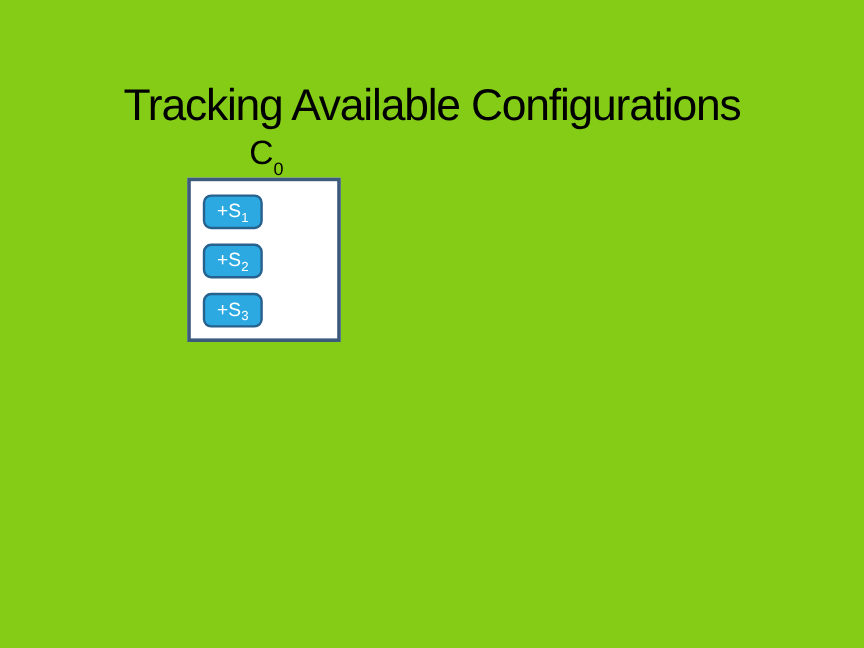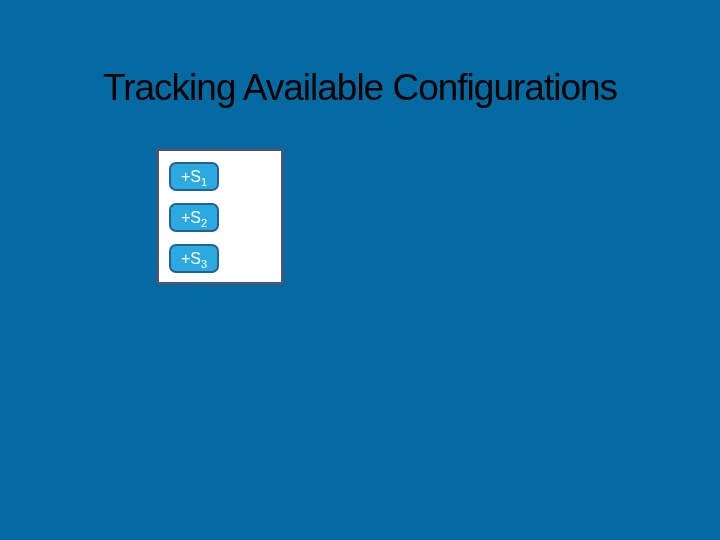--- a/index.html
+++ b/index.html
@@ -72,24 +72,27 @@
   .s-button sub {
     font-size: 11px;
     position: relative;
     top: 5px;
     line-height: 0;
   }
 </style>
 </head>
 <body>
 
-<div class="slide" style="background-color: #0369a1;">
+<div class="slide" style="background-color: #84cc16;">
 
   <h1 class="slide-title" style="color: rgb(0, 0, 0);">Tracking Available Configurations</h1>
 
+  <div class="config-label">
+    <span>C</span><sub>0</sub>
+  </div>
 
   <div class="config-box" style="border-color: rgb(60, 90, 123);">
     <div class="buttons-col">
 
       <div class="s-button" style="background-color: rgb(43, 169, 224); border-color: rgb(39, 97, 142); color: rgb(255, 255, 255);">
         <span>+S</span>
           <sub>1</sub>
       </div>
 
       <div class="s-button" style="background-color: rgb(43, 169, 224); border-color: rgb(39, 97, 142); color: rgb(255, 255, 255);">

